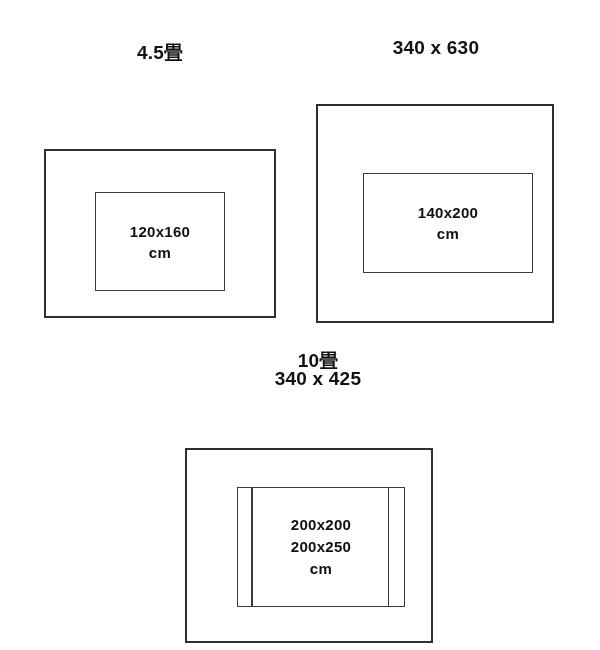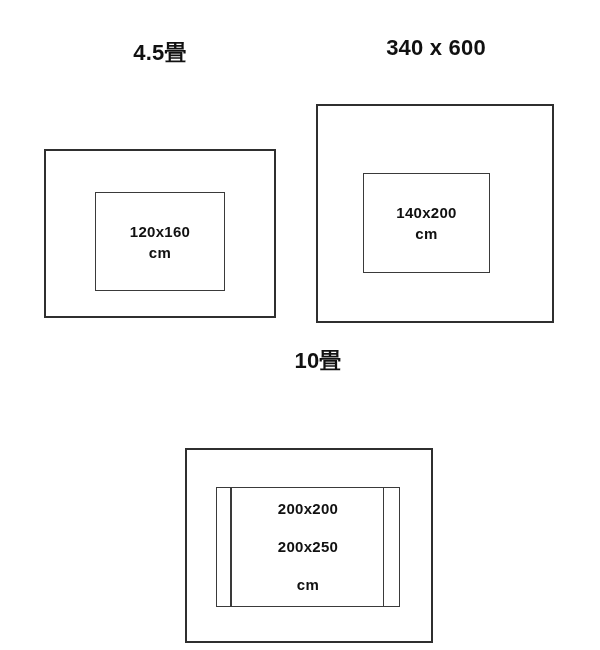--- a/index.html
+++ b/index.html
@@ -14,21 +14,21 @@
     background: #ffffff;
     font-family: "Liberation Sans", "DejaVu Sans", sans-serif;
     color: #000000;
     overflow: hidden;
   }
   .diagram-title {
     position: absolute;
     width: 200px;
     text-align: center;
     font-weight: bold;
-    font-size: 22px;
+    font-size: 19px;
     line-height: 18px;
     letter-spacing: 0.2px;
     color: #111111;
   }
   .room {
     position: absolute;
     border: 2px solid #2f2f2f;
     background: #ffffff;
     box-sizing: border-box;
   }
@@ -57,56 +57,57 @@
     width: 1.5px;
     background: #3a3a3a;
   }
   
   .title-a { left: 60px;  top: 44px; }
   .room-a  { left: 44px;  top: 149px; width: 232px; height: 169px; }
   .rug-a   { left: 49px;  top: 41px;  width: 130px; height: 99px; }
   
   .title-b { left: 336px; top: 39px; }
   .room-b  { left: 316px; top: 104px; width: 238px; height: 219px; }
-  .rug-b   { left: 45px;  top: 67px;  width: 127px; height: 100px; }
+  .rug-b   { left: 45px;  top: 67px;  width: 170px; height: 100px; }
   
   .title-c { left: 218px; top: 352px; }
   .room-c  { left: 185px; top: 448px; width: 248px; height: 195px; }
-  .rug-c   { left: 29px;  top: 37px;  width: 184px; height: 120px; gap: 16px; }
+  .rug-c   { left: 50px;  top: 37px;  width: 168px; height: 120px; }
   .rug-c .rug-line { line-height: 22px; }
   .marker-left  { left: 13px; }
   .marker-right { right: 15px; }
 </style>
 </head>
 <body>
 
 <div class="page">
 
   <div class="diagram-title title-a">
     <div>4.5畳</div>
   </div>
   <div class="room room-a">
     <div class="rug rug-a">
       <div class="rug-line">120x160</div>
       <div class="rug-line">cm</div>
     </div>
   </div>
 
   <div class="diagram-title title-b">
-    <div>340 x 600</div>
+    <div>340 x 630</div>
   </div>
   <div class="room room-b">
     <div class="rug rug-b">
       <div class="rug-line">140x200</div>
       <div class="rug-line">cm</div>
     </div>
   </div>
 
   <div class="diagram-title title-c">
     <div>10畳</div>
+    <div>340 x 425</div>
   </div>
   <div class="room room-c">
     <div class="rug rug-c">
       <div class="marker marker-left"></div>
       <div class="marker marker-right"></div>
       <div class="rug-line">200x200</div>
       <div class="rug-line">200x250</div>
       <div class="rug-line">cm</div>
     </div>
   </div>

